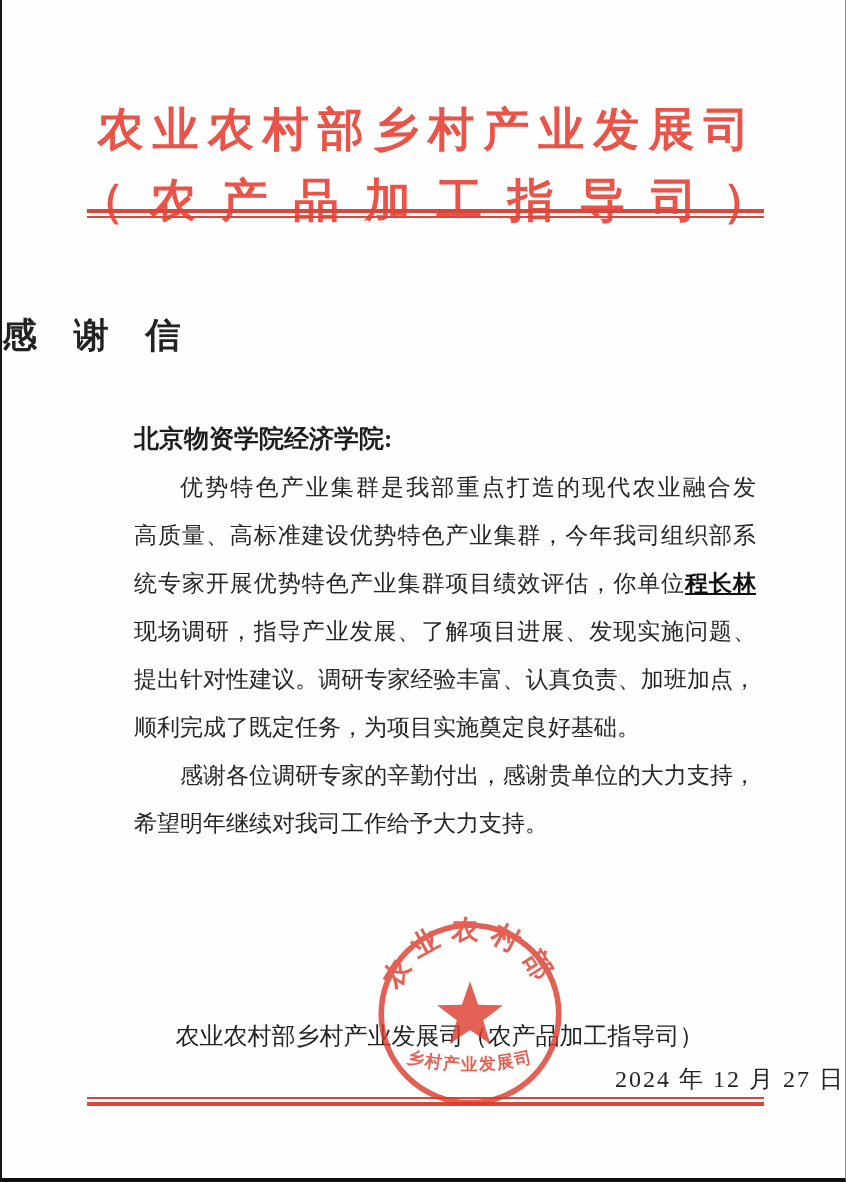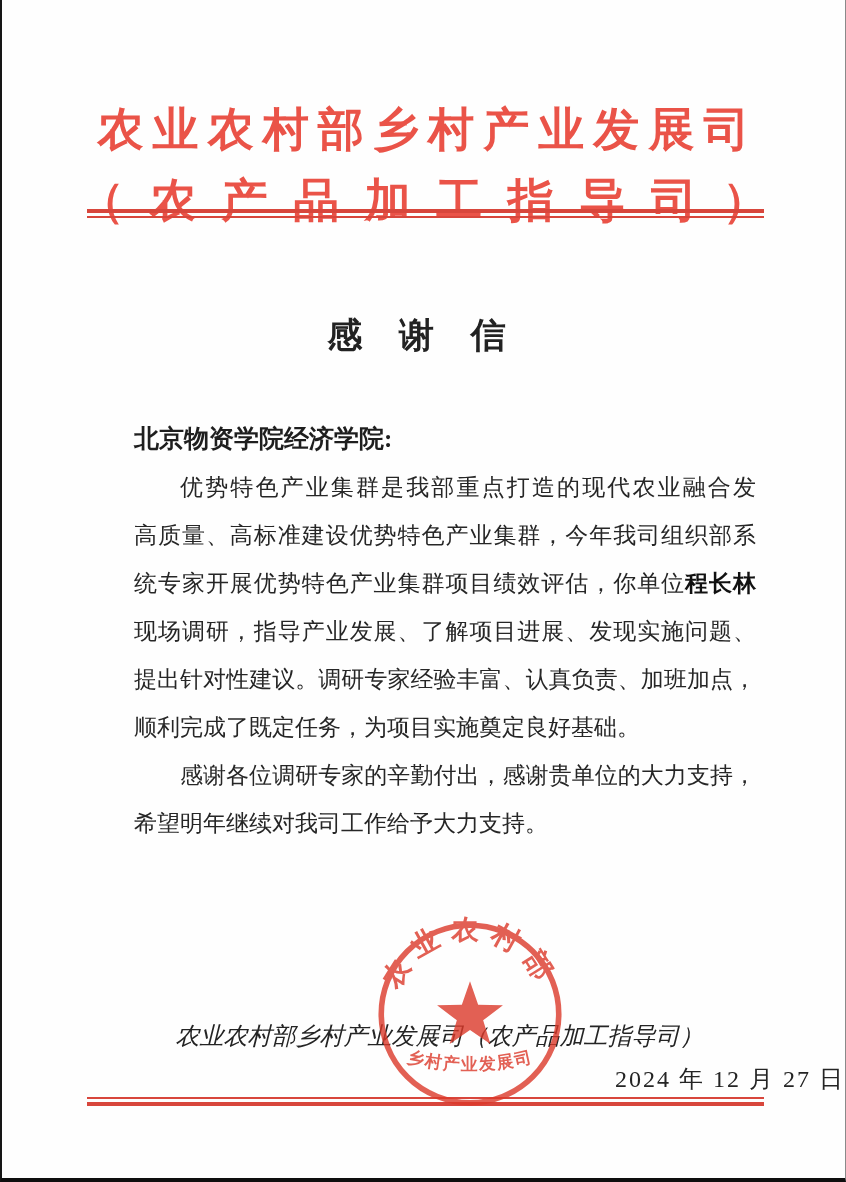--- a/index.html
+++ b/index.html
@@ -15,33 +15,33 @@
   
   .letterhead{position:absolute; top:88px; left:0; width:100%;}
   .lh-line{color:var(--header-red); font-weight:bold; line-height:58px;
     text-align:justify; text-align-last:justify; margin:13px auto;}
   .lh-1{width:652px; font-size:46px;}
   .lh-2{width:690px; font-size:46px;}
   .rule{position:absolute; left:85px; width:677px; height:3px;}
   .rule-header{top:209px; border-top:4px solid var(--rule-red); border-bottom:2px solid var(--rule-red);}
   .rule-footer{top:1097px; border-top:2px solid var(--rule-red); border-bottom:4px solid var(--rule-red);}
   
-  .letter-title{position:absolute; top:312px; left:0; width:100%; text-align:center;
+  .letter-title{position:absolute; top:312px; left:0; width:100%; text-align:left;
     font-size:35px; font-weight:bold; letter-spacing:14px; color:#222;}
   
   .salutation{position:absolute; top:422px; left:132px; font-size:25px; font-weight:bold; color:#1e1e1e;}
   
   .body{position:absolute; top:464px; left:132px; width:622px; font-size:23px; line-height:48px; color:#262626;}
   .bline{text-align:justify; text-align-last:justify; white-space:nowrap;}
   .bline.end{text-align-last:left;}
   .bline.ind{padding-left:46px;}
-  .bline b{font-weight:bold; color:#111;}
+  .bline b{font-weight:bold; color:#111;text-decoration:underline;}
   
   .signature{position:absolute; top:1020px; left:0; width:100%; box-sizing:border-box;
-    padding-left:32px; text-align:center; font-size:24px; color:#242424; z-index:1;font-style:italic;}
+    padding-left:32px; text-align:center; font-size:24px; color:#242424; z-index:1;}
   .date{position:absolute; top:1063px; left:0; width:100%; box-sizing:border-box;
     padding-left:94px; text-align:right; font-size:24px; letter-spacing:2px; color:#242424; z-index:1;}
   
   .seal{position:absolute; left:366px; top:912px; width:204px; height:204px; z-index:2; opacity:.8;}
   .seal svg{width:100%; height:100%;}
 </style>
 </head>
 <body>
 
 <div class="page">

